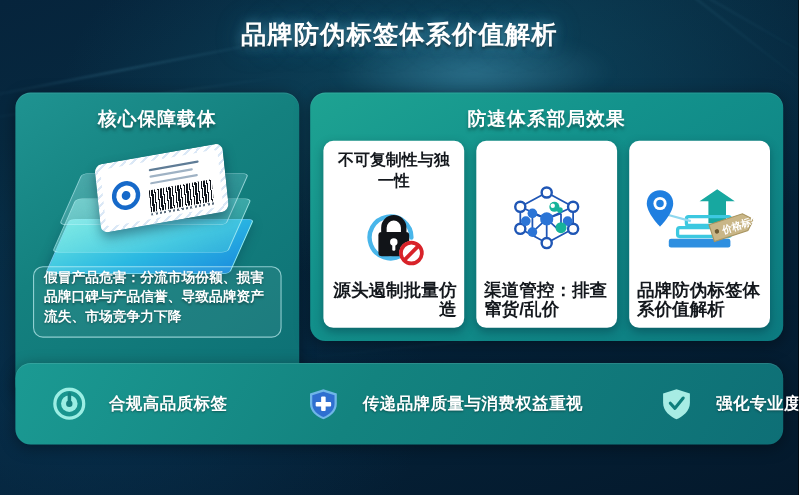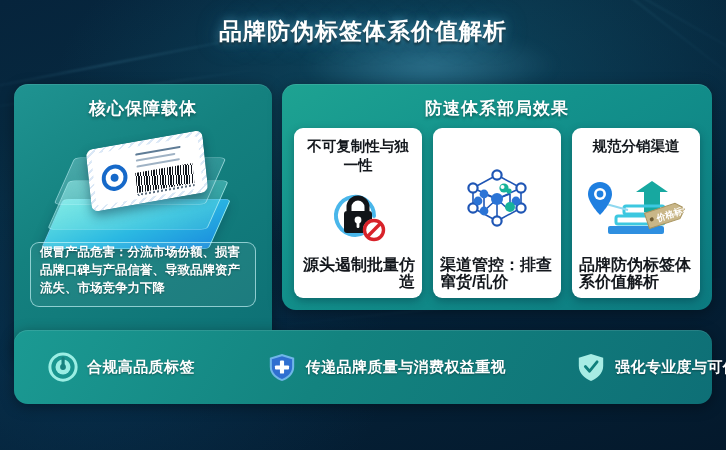--- a/index.html
+++ b/index.html
@@ -245,21 +245,21 @@
   #bottom-row {
     position: absolute;
     left: 0; top: 0;
     width: 698px; height: 74px;
     display: flex;
     align-items: center;
   }
   .bottom-item {
     display: flex;
     align-items: center;
-    gap: 9px;
+    gap: 21px;
   }
   .bottom-item.i1 { margin-left: 34px; }
   .bottom-item.i2 { margin-left: 72px; }
   .bottom-item.i3 { margin-left: 70px; }
   .bottom-label {
     color: #ffffff;
     font-size: 15px;
     font-weight: bold;
     letter-spacing: 0.4px;
     text-shadow: 0 1px 2px rgba(0,0,0,0.38);
@@ -352,21 +352,20 @@
             <circle cx="50" cy="41" r="5.0" fill="#16b39a"></circle>
             <circle cx="44" cy="22" r="4.6" fill="#16b39a"></circle>
             <circle cx="42.5" cy="21" r="2.0" fill="#ffffff"></circle>
             <circle cx="49" cy="25" r="2.6" fill="#16b39a"></circle>
           </svg>
         </div>
         <div class="card-caption">渠道管控：排查窜货/乱价</div>
       </div>
 
       <div class="card">
-        <div class="card-title">规范分销渠道</div>
         <div class="card-icon">
           <svg width="104" height="60" viewBox="0 0 104 60">
             <path d="M60 30 L60 10 L52 10 L68 -1 L84 10 L76 10 L76 30 Z" transform="translate(0,6)" fill="#17a8a0"></path>
             <rect x="40" y="30" width="40" height="8" rx="2" fill="none" stroke="#3cc8e0" stroke-width="3"></rect>
             <rect x="32" y="40" width="48" height="8" rx="2" fill="none" stroke="#3cc8e0" stroke-width="3"></rect>
             <rect x="24" y="50" width="56" height="8" rx="2" fill="#2e8fe0"></rect>
             <line x1="22" y1="28" x2="44" y2="34" stroke="#8fd8ef" stroke-width="2"></line>
             <path d="M16 6c-7 0-12 5-12 12 0 9 12 21 12 21s12-12 12-21c0-7-5-12-12-12z" fill="#1f7fe0"></path>
             <circle cx="16" cy="18" r="6" fill="#ffffff"></circle>
             <circle cx="16" cy="18" r="3.4" fill="#1f7fe0"></circle>

